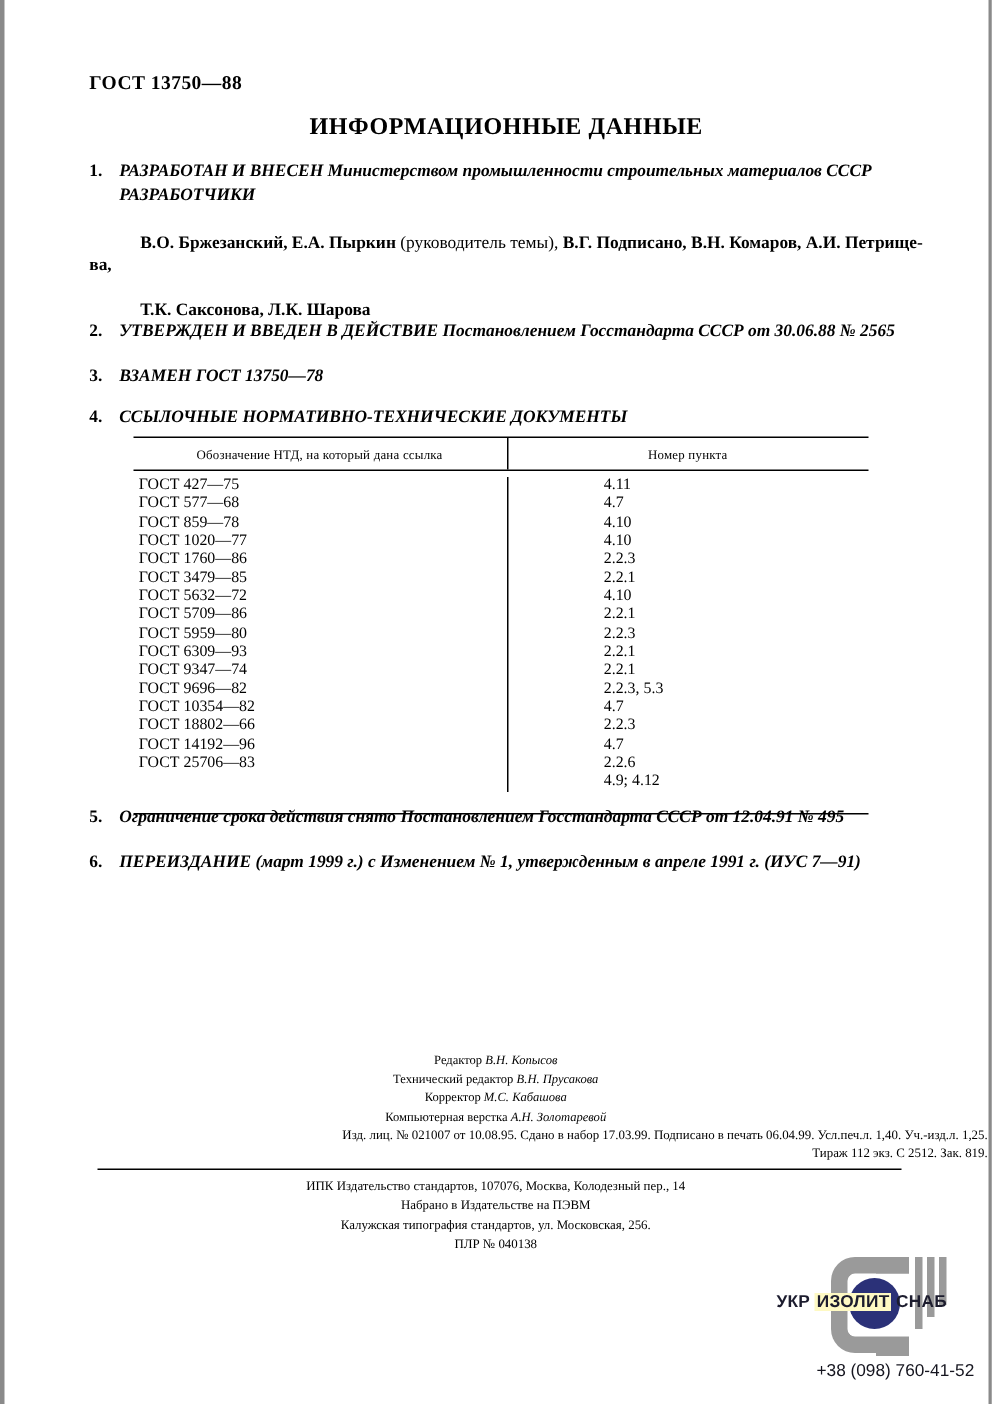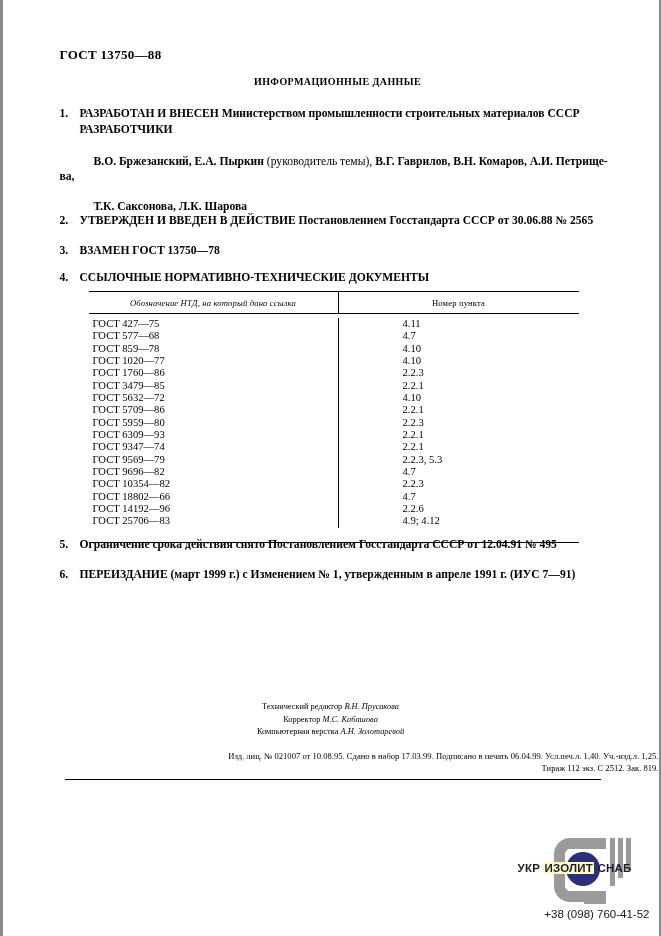--- a/index.html
+++ b/index.html
@@ -28,40 +28,41 @@
     font-weight: bold;
     letter-spacing: 0.3px;
   }
 
   .doc-title {
     position: absolute;
     left: 0;
     right: 0;
     top: 76px;
     text-align: center;
-    font-size: 10px;
+    font-size: 16px;
     font-weight: bold;
     letter-spacing: 0.4px;
     padding-left: 14px;
   }
 
   
   .sect {
     position: absolute;
     font-size: 11.6px;
     line-height: 1.35;
   }
   .sect .num {
     position: absolute;
     left: 0;
     top: 0;
     font-weight: bold;
   }
   .sect .body {
     margin-left: 20px;
+    font-style: italic;
   }
   .b { font-weight: bold; }
   .n { font-weight: normal; }
 
   .s1 { left: 57px; top: 106px; width: 560px; }
   .s1 .line1 { font-weight: bold; }
   .s1 .line2 { font-weight: bold; }
 
   .devs {
     position: absolute;
@@ -96,21 +97,21 @@
   .ref-head {
     display: flex;
     border-bottom: 1.2px solid #000;
   }
   .ref-head .cell {
     font-size: 8.6px;
     text-align: center;
     padding: 6px 2px 5px;
     letter-spacing: 0.15px;
   }
-  .ref-head .c1 { width: 250px; border-right: 1.2px solid #000; box-sizing: border-box; font-style: italic; }
+  .ref-head .c1 { width: 250px; border-right: 1.2px solid #000; box-sizing: border-box; }
   .ref-head .c2 { flex: 1; }
 
   .ref-body {
     display: flex;
     position: relative;
     padding-top: 4px;
     padding-bottom: 14px;
   }
   .ref-body .col1 {
     width: 250px;
@@ -269,21 +270,21 @@
 
   <div class="sect s1">
     <span class="num">1.</span>
     <div class="body">
       <div class="line1">РАЗРАБОТАН И ВНЕСЕН Министерством промышленности строительных материалов СССР</div>
       <div class="line2">РАЗРАБОТЧИКИ</div>
     </div>
   </div>
 
   <div class="devs">
-    <div class="row1"><span class="b">В.О. Бржезанский, Е.А. Пыркин</span><span class="n"> (руководитель темы), </span><span class="b">В.Г. Гаврилов, В.Н. Комаров, А.И. Петрище-</span></div>
+    <div class="row1"><span class="b">В.О. Бржезанский, Е.А. Пыркин</span><span class="n"> (руководитель темы), </span><span class="b">В.Г. Подписано, В.Н. Комаров, А.И. Петрище-</span></div>
     <div class="hang">ва,</div>
     <div class="row2">Т.К. Саксонова, Л.К. Шарова</div>
   </div>
 
   <div class="sect s2">
     <span class="num">2.</span>
     <div class="body">УТВЕРЖДЕН И ВВЕДЕН В ДЕЙСТВИЕ Постановлением Госстандарта СССР от 30.06.88 № 2565</div>
   </div>
 
   <div class="sect s3">
@@ -307,21 +308,20 @@
           <div class="r">ГОСТ 577—68</div>
           <div class="r">ГОСТ 859—78</div>
           <div class="r">ГОСТ 1020—77</div>
           <div class="r">ГОСТ 1760—86</div>
           <div class="r">ГОСТ 3479—85</div>
           <div class="r">ГОСТ 5632—72</div>
           <div class="r">ГОСТ 5709—86</div>
           <div class="r">ГОСТ 5959—80</div>
           <div class="r">ГОСТ 6309—93</div>
           <div class="r">ГОСТ 9347—74</div>
-          <div class="r">ГОСТ 9569—79</div>
           <div class="r">ГОСТ 9696—82</div>
           <div class="r">ГОСТ 10354—82</div>
           <div class="r">ГОСТ 18802—66</div>
           <div class="r">ГОСТ 14192—96</div>
           <div class="r">ГОСТ 25706—83</div>
         </div>
       <div class="col2" id="col-items">
           <div class="r">4.11</div>
           <div class="r">4.7</div>
           <div class="r">4.10</div>
@@ -347,32 +347,39 @@
     <span class="num">5.</span>
     <div class="body">Ограничение срока действия снято Постановлением Госстандарта СССР от 12.04.91 № 495</div>
   </div>
 
   <div class="sect s6">
     <span class="num">6.</span>
     <div class="body">ПЕРЕИЗДАНИЕ (март 1999 г.) с Изменением № 1, утвержденным в апреле 1991 г. (ИУС 7—91)</div>
   </div>
 
   <div class="colophon" id="colophon">
+      <div><span>Редактор </span><span class="it">В.Н. Копысов</span></div>
       <div><span>Технический редактор </span><span class="it">В.Н. Прусакова</span></div>
       <div><span>Корректор </span><span class="it">М.С. Кабашова</span></div>
       <div><span>Компьютерная верстка </span><span class="it">А.Н. Золотаревой</span></div>
     </div>
 
   <div class="imprint">
     <div>Изд. лиц. № 021007 от 10.08.95.  Сдано в набор 17.03.99.  Подписано в печать 06.04.99.  Усл.печ.л. 1,40.  Уч.-изд.л. 1,25.</div>
     <div>Тираж 112 экз.  С 2512.  Зак. 819.</div>
   </div>
 
   <div class="imprint-rule"></div>
 
+  <div class="publisher">
+    <div>ИПК Издательство стандартов, 107076, Москва, Колодезный пер., 14</div>
+    <div>Набрано в Издательстве на ПЭВМ</div>
+    <div>Калужская типография стандартов, ул. Московская, 256.</div>
+    <div>ПЛР № 040138</div>
+  </div>
 
   <div class="wm">
     <div class="wm-mark">
       <div class="wm-c"></div>
       <div class="wm-c-top"></div>
       <div class="wm-c-bot"></div>
       <div class="wm-bar wm-b1"></div>
       <div class="wm-bar wm-b2"></div>
       <div class="wm-bar wm-b3"></div>
       <div class="wm-dot"></div>

